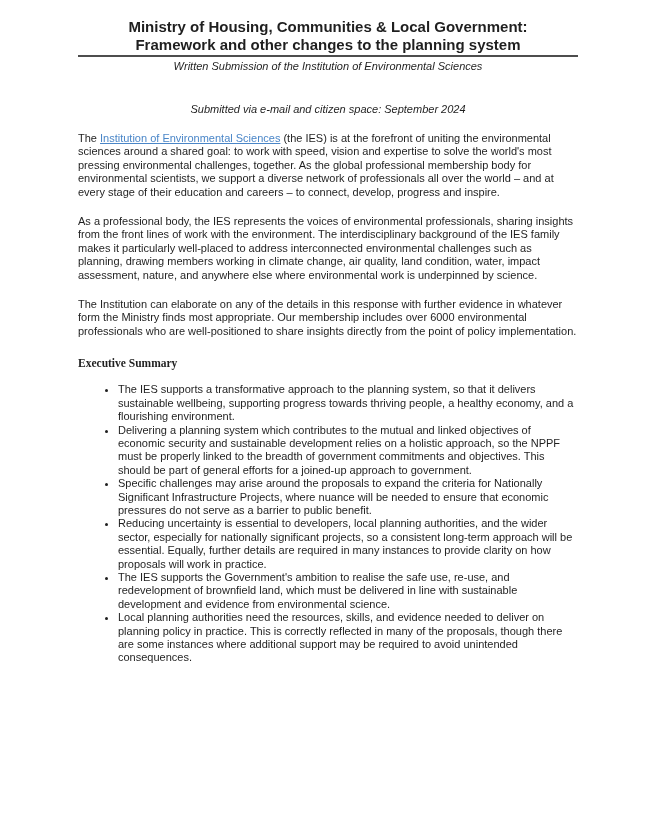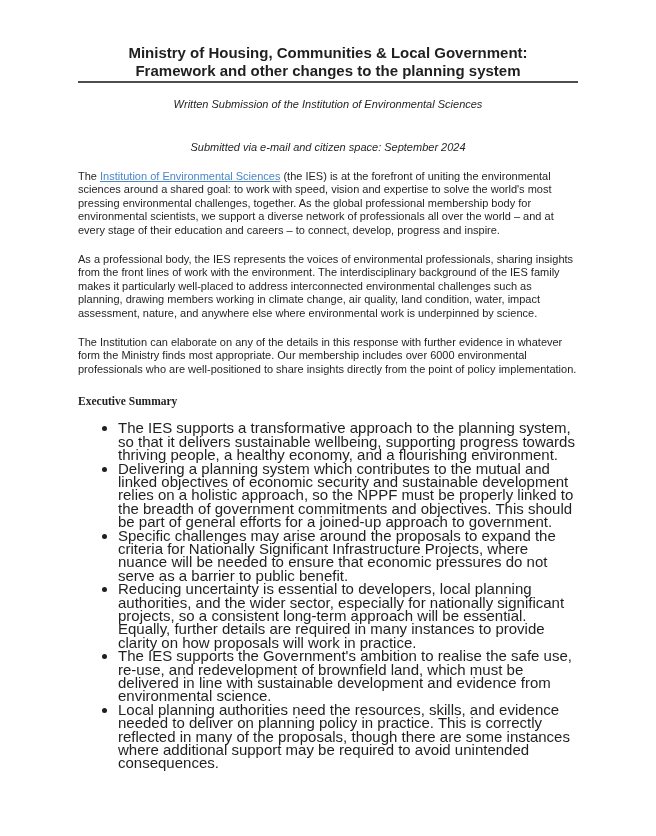--- a/index.html
+++ b/index.html
@@ -14,37 +14,37 @@
   .page {
     position: relative;
     width: 656px;
     height: 836px;
     background: #ffffff;
     overflow: hidden;
   }
   .content {
     position: absolute;
     left: 78px;
-    top: 44px;
+    top: 18px;
     width: 500px;
   }
   .doc-title {
     font-size: 15px;
     line-height: 17.5px;
     font-weight: bold;
     text-align: center;
     padding-bottom: 2px;
     border-bottom: 2px solid #4d4d4d;
   }
   .doc-subtitle {
     font-size: 11px;
     line-height: 13px;
     font-style: italic;
     text-align: center;
-    margin-top: 15px;
+    margin-top: 3px;
   }
   .submission-line {
     font-size: 11px;
     line-height: 13px;
     font-style: italic;
     text-align: center;
     margin-top: 30px;
   }
   .body-text {
     font-size: 11px;
@@ -63,21 +63,21 @@
     font-weight: bold;
     margin-top: 18px;
     font-family: Liberation Serif, serif;
   }
   ul.summary-list {
     margin-top: 13px;
     padding-left: 40px;
     list-style: disc outside;
   }
   ul.summary-list li {
-    font-size: 15px;
+    font-size: 11px;
     line-height: 13.4px;
   }
 </style>
 </head>
 <body>
 
 <div class="page">
   <div class="content">
 
     <div class="doc-title">

